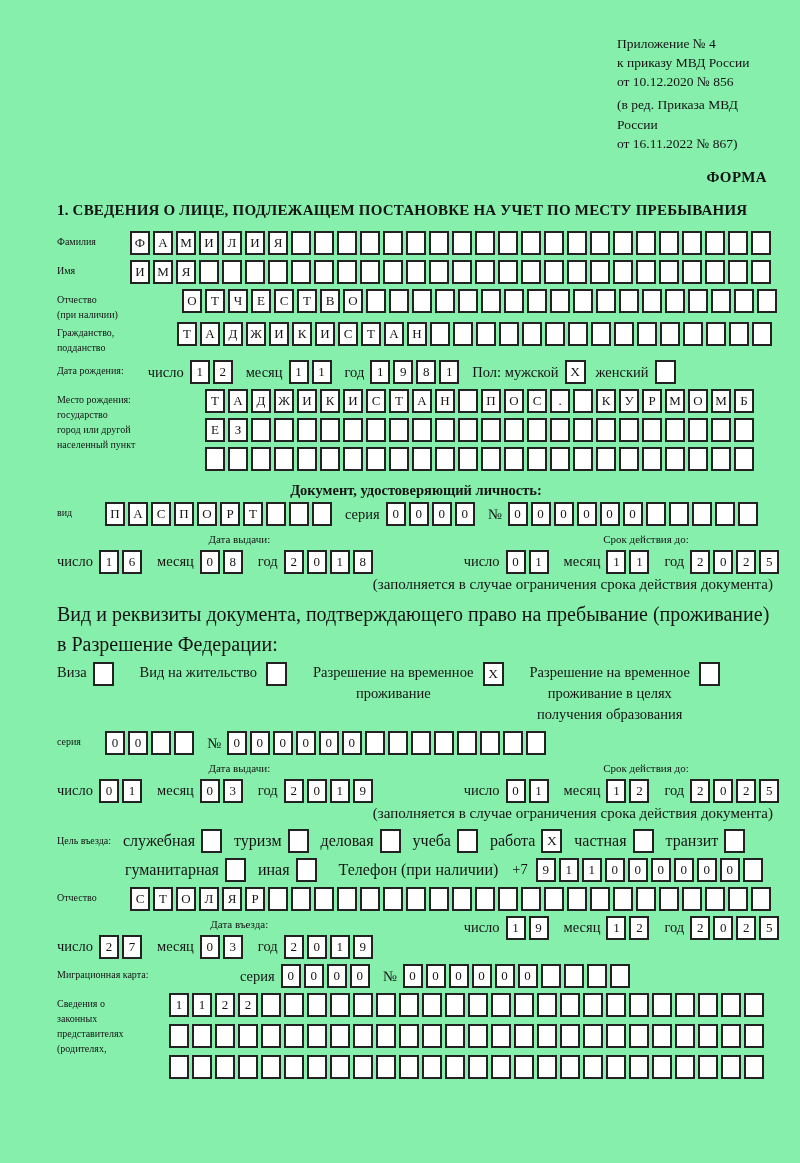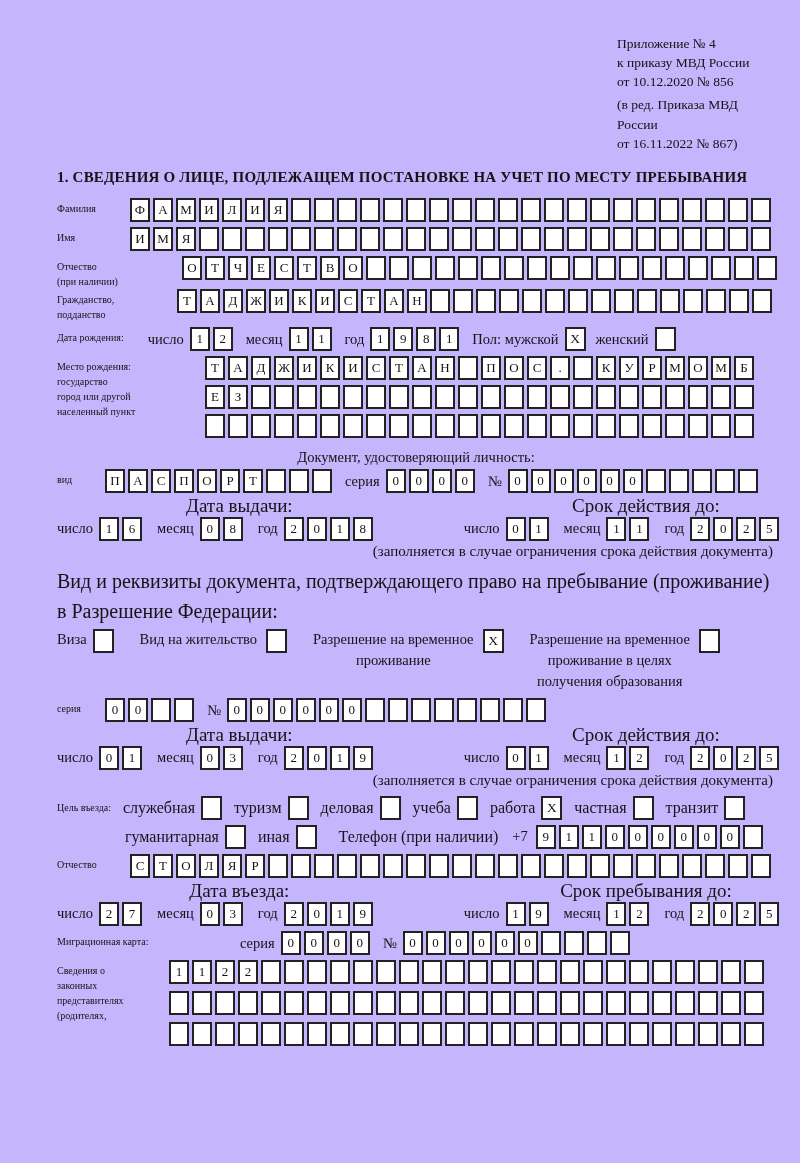--- a/index.html
+++ b/index.html
@@ -1,18 +1,18 @@
 <!DOCTYPE html>
 <html><head>
 <meta charset="utf-8">
 <style>
   html,body{margin:0;padding:0;background:#fff;}
   .page{
     position:relative; width:800px; height:1163px; box-sizing:border-box;
-    background:#c4b5fd; color:#141414;
+    background:#86efac; color:#141414;
     font-family:"Liberation Serif","DejaVu Serif",serif;
     padding:34px 25px 18px 57px; overflow:hidden;
   }
   .appendix{margin-left:560px; font-size:13.5px; line-height:1.42;}
   .appendix .gap{height:4px;}
   .forma{ text-align:right; font-weight:bold; font-size:15px; margin-top:16px; letter-spacing:.4px; padding-right:8px;}
   .title{ text-align:center; font-weight:bold; font-size:16px; line-height:1.55; margin-top:14px;}
   .title-underline{display:inline-block; width:60px; border-bottom:2px solid #333; margin-left:12px;}
   .section-heading{ font-weight:bold; font-size:15px; margin-top:16px; letter-spacing:.2px;}
   .frow{display:flex; align-items:flex-start; margin-top:5px;}
@@ -24,23 +24,23 @@
     flex:none; width:16px; height:20px; border:2px solid #222; margin-right:3px;
     font-size:13px; line-height:20px; text-align:center; background:#fff;
   }
   .checkbox{
     display:inline-block; flex:none; width:17px; height:20px; border:2px solid #222;
     font-size:13.5px; line-height:20px; text-align:center; vertical-align:middle; background:#fff;
   }
   .stack .cells{margin-bottom:5px;}
   .inlbl{font-size:14.5px; line-height:24px; margin:0 6px 0 10px; flex:none;}
   .inlbl.first{margin-left:24px;}
-  .doc-heading{text-align:center; font-weight:normal; font-size:14.5px; margin-top:6px;}
+  .doc-heading{text-align:center; font-weight:bold; font-size:14.5px; margin-top:6px;}
   .daterow{display:flex; margin-top:5px;}
-  .dateblock .dhead{font-size:19px; text-align:center; line-height:16px; margin-bottom:3px; padding-left:46px;}
+  .dateblock .dhead{font-size:11px; text-align:center; line-height:16px; margin-bottom:3px; padding-left:46px;}
   .dateline{display:flex; align-items:center; font-size:14.5px;}
   .dl{margin:0 6px 0 12px; flex:none;} .dl.first{margin-left:0;}
   .right-block{margin-left:88px;}
   .note-right{text-align:right; font-size:15px; margin-top:2px; padding-right:2px;}
   .intro{font-size:20px; line-height:1.5; margin-top:6px;}
   .opts{display:flex; align-items:flex-start; margin-top:3px; font-size:14.5px;}
   .opt{display:flex; align-items:flex-start; margin-right:26px;}
   .opt .optlabel{line-height:1.45; text-align:center;}
   .opt .checkbox{margin-left:9px;}
   .opt .checkbox.before{margin-left:6px; margin-right:0;}
@@ -57,20 +57,21 @@
 
   <div class="appendix">
     <div>Приложение № 4</div>
     <div>к приказу МВД России</div>
     <div>от 10.12.2020 № 856</div>
     <div class="gap"></div>
     <div>(в ред. Приказа МВД России</div>
     <div>от 16.11.2022 № 867)</div>
   </div>
 
+  <div class="forma">ФОРМА</div>
 
 
   <div class="section-heading">1. СВЕДЕНИЯ О ЛИЦЕ, ПОДЛЕЖАЩЕМ ПОСТАНОВКЕ НА УЧЕТ ПО МЕСТУ ПРЕБЫВАНИЯ</div>
 
   <div class="frow mt12">
     <span class="flabel w73">Фамилия</span>
     <span class="cells">
         <span class="cell">Ф</span>
         <span class="cell">А</span>
         <span class="cell">М</span>
@@ -623,21 +624,20 @@
         <span class="dl">год</span>
         <span class="cells">
             <span class="cell">2</span>
             <span class="cell">0</span>
             <span class="cell">1</span>
             <span class="cell">9</span>
           </span>
       </div>
     </div>
     <div class="dateblock right-block">
-      <div class="dhead">Срок пребывания до:</div>
       <div class="dateline">
         <span class="dl first">число</span>
         <span class="cells">
             <span class="cell">1</span>
             <span class="cell">9</span>
           </span>
         <span class="dl">месяц</span>
         <span class="cells">
             <span class="cell">1</span>
             <span class="cell">2</span>

